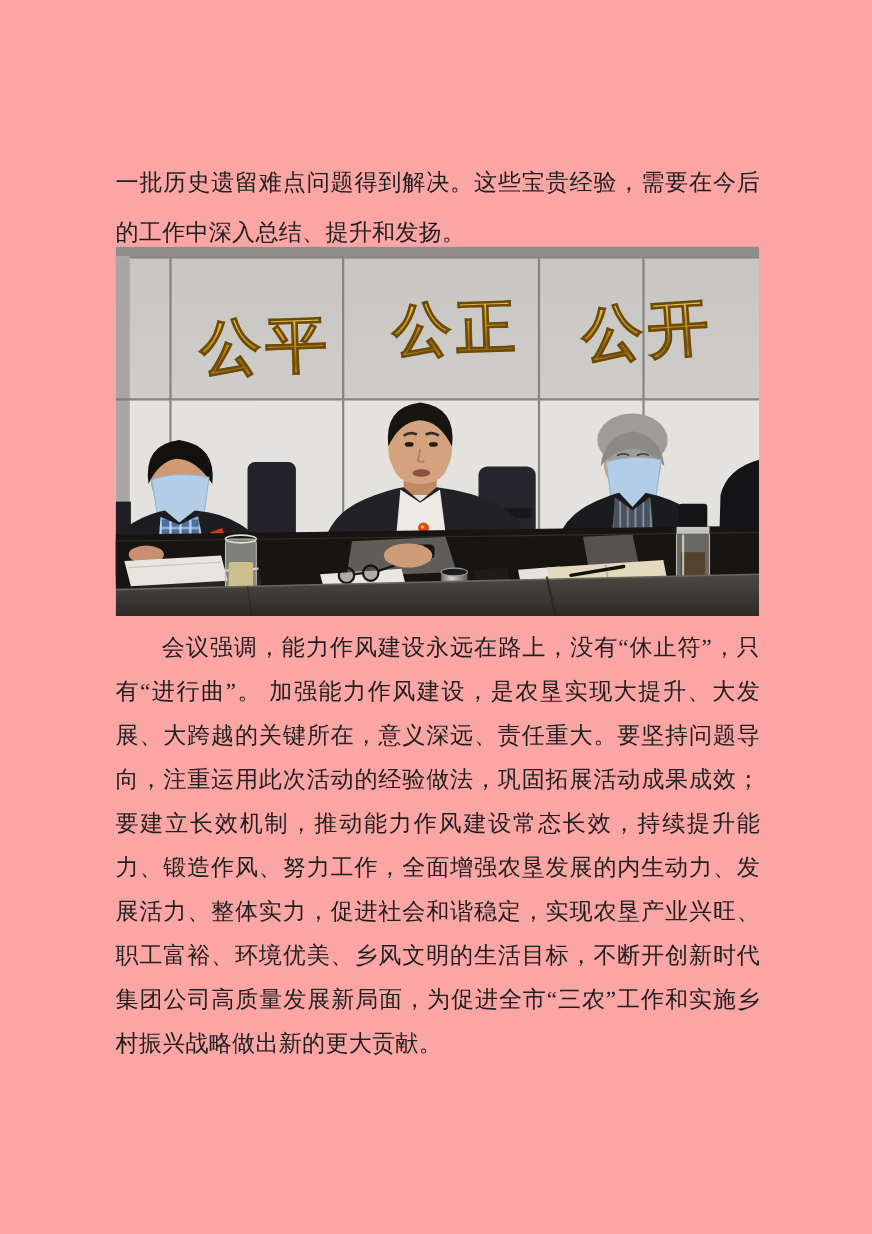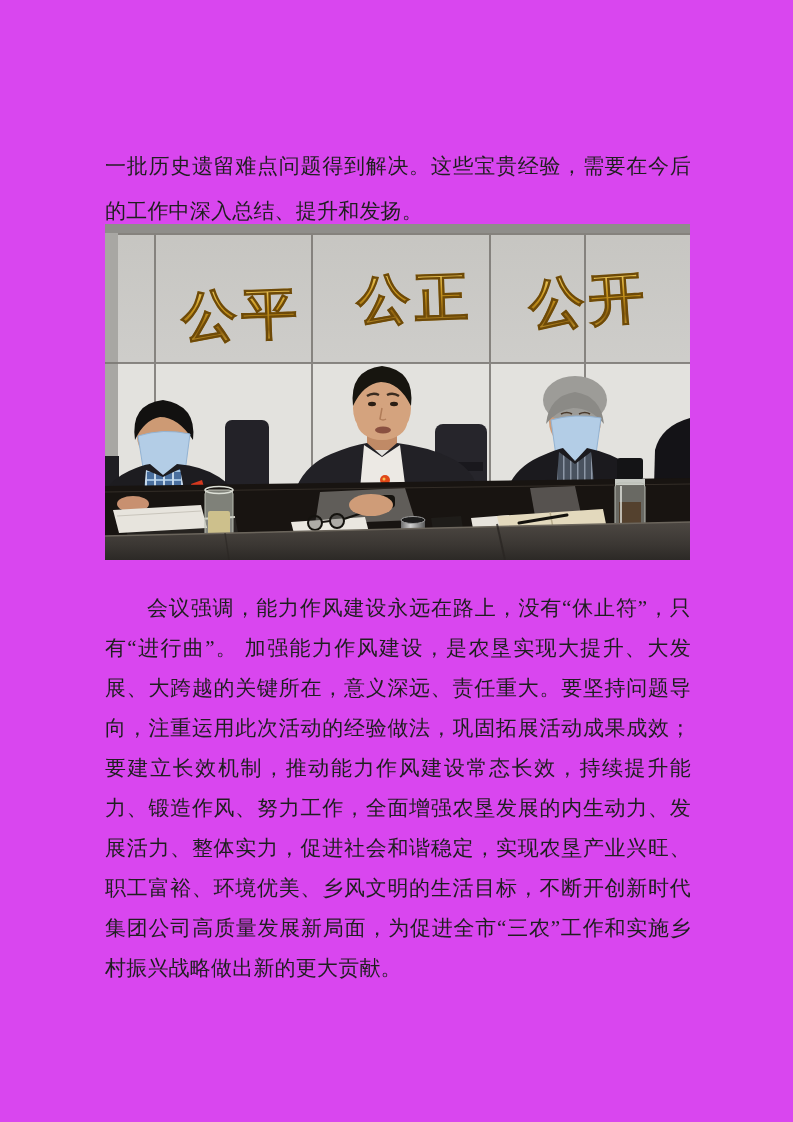--- a/index.html
+++ b/index.html
@@ -1,34 +1,34 @@
 <!DOCTYPE html>
 <html><head>
 <meta charset="utf-8">
 <style>
   html,body{margin:0;padding:0;background:#ffffff;}
   .page{
     position:relative;
     width:793px;height:1122px;
-    background:#d946ef;
+    background:#fca5a5;
     overflow:hidden;
     font-family:"Liberation Serif","DejaVu Serif",serif;
   }
   .para{
     position:absolute;
     left:105px;width:586px;
     color:#1f1f1f;
     font-size:21px;
     text-align:justify;
     text-justify:inter-character;
     letter-spacing:0.2px;
     word-break:break-all;
   }
   .para-top{ top:144px; line-height:45px; }
-  .para-bottom{ top:588px; line-height:40px; text-indent:42px; }
+  .para-bottom{ top:568px; line-height:40px; text-indent:42px; }
   .photo{
     position:absolute;
     left:105px; top:224px;
     width:585px; height:336px;
     overflow:hidden;
   }
   .photo svg{display:block;}
 </style>
 </head>
 <body>

